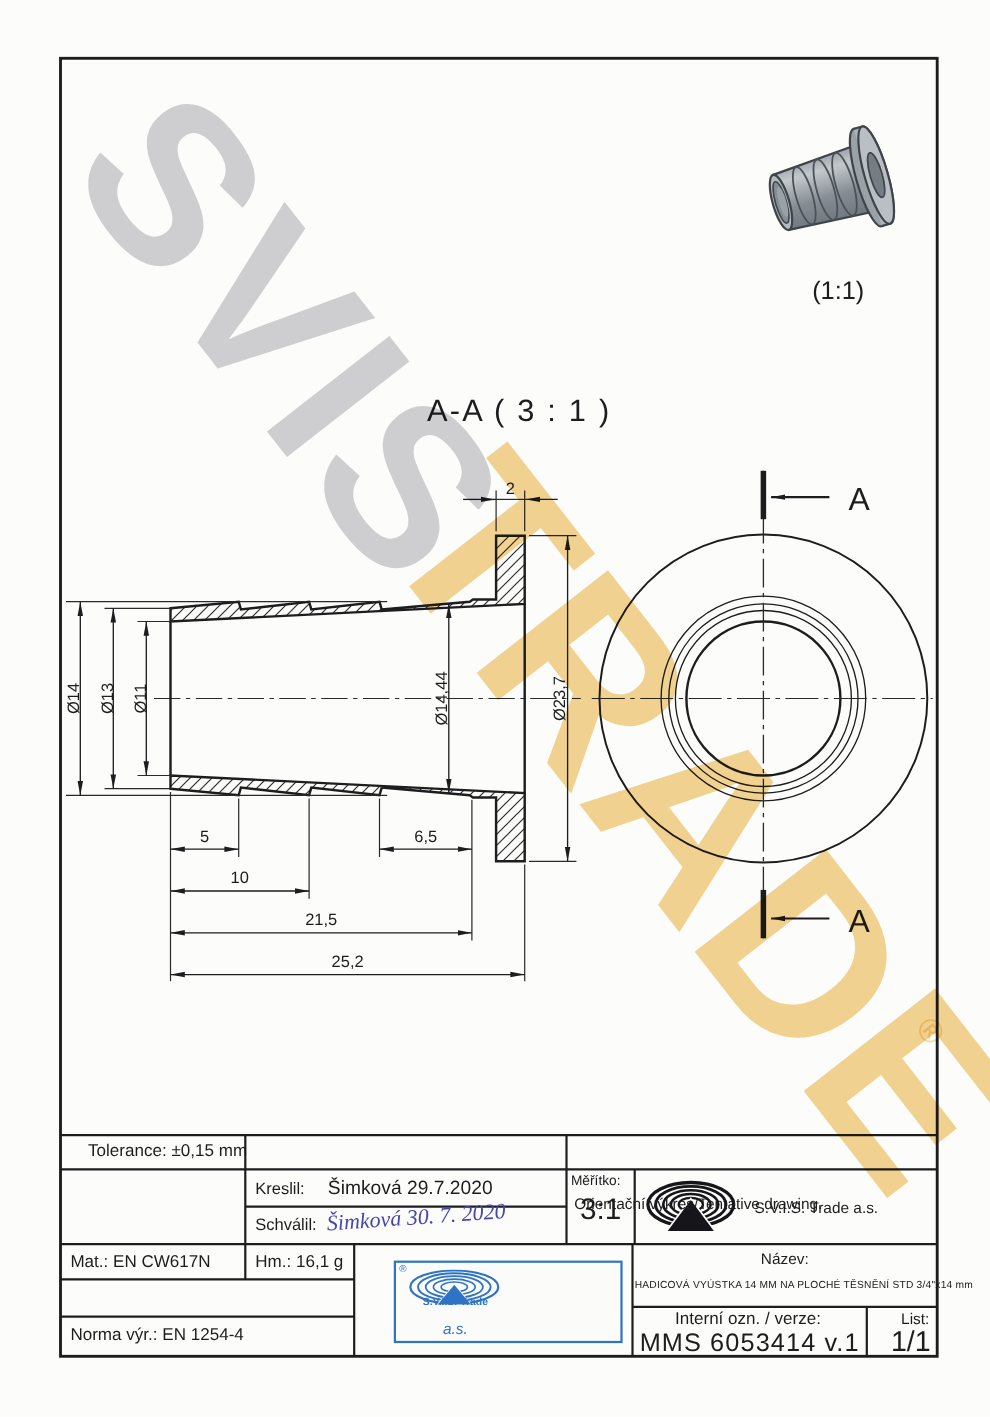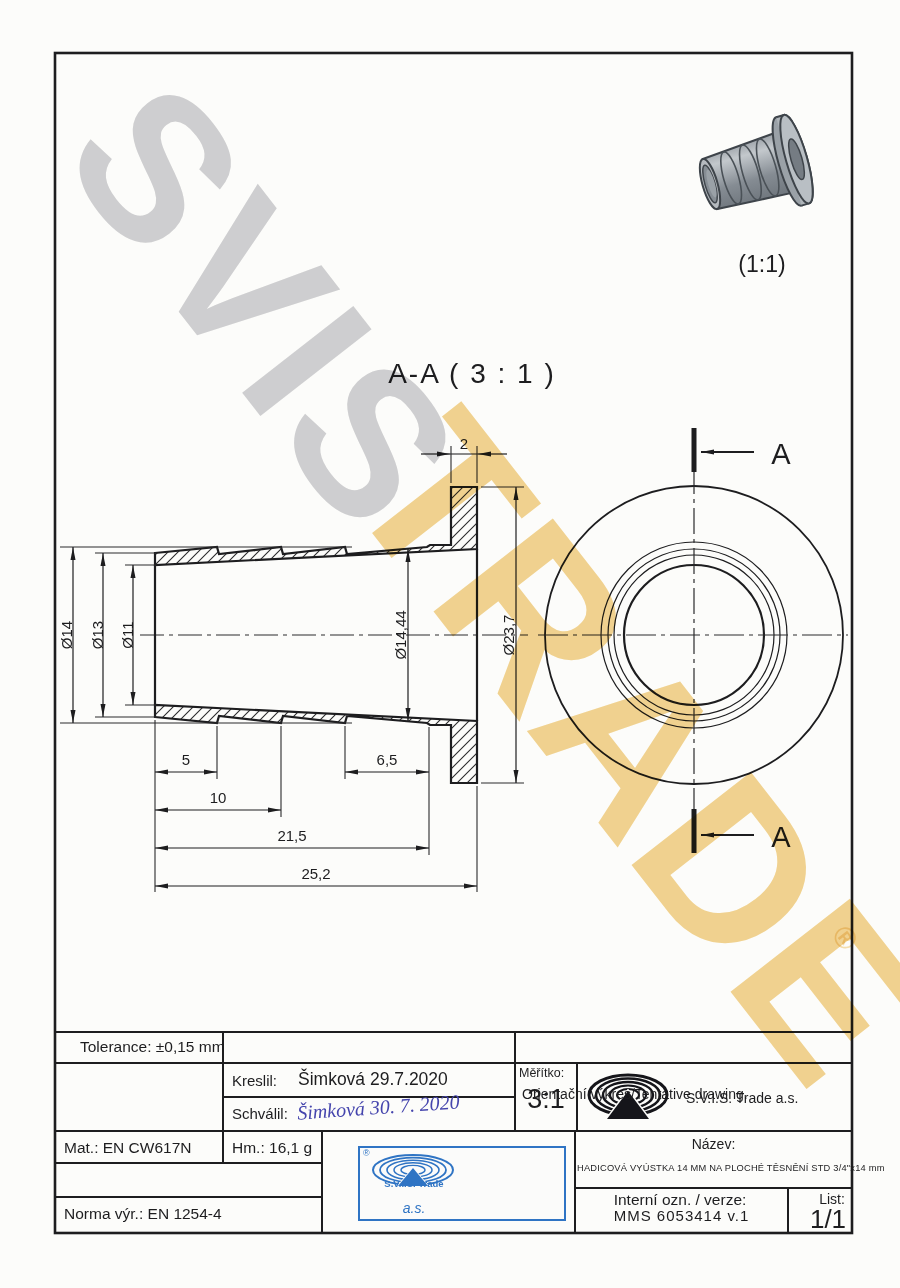--- a/index.html
+++ b/index.html
@@ -25,21 +25,21 @@
   .lbl{font-size:15px;}
   .kresval{font-size:17.5px;text-align:center;}
   .sig{font-family:"Liberation Serif",serif;font-style:italic;font-size:20px;color:#4545ad;transform:rotate(-4deg);}
   .mlabel{font-size:12.5px;}
   .mval{font-size:27px;}
   .company{font-size:14px;}
   .ctr{text-align:center;}
   .nazlbl{font-size:14px;}
   .nazval{font-size:9.3px;letter-spacing:.2px;}
   .intlbl{font-size:15.5px;}
-  .intval{font-size:15px;letter-spacing:1px;}
+  .intval{font-size:23px;letter-spacing:1px;}
   .listlbl{font-size:14px;}
   .listval{font-size:26px;}
 
   
   .stamp{position:absolute;z-index:4;left:358px;top:1146px;width:204px;height:71px;
          border:2px solid #2f74c4;color:#2f74c4;background:rgba(252,252,250,.2);}
   .stamp .reg{position:absolute;left:3px;top:0px;font-size:9px;}
   .stamp .slogo{position:absolute;left:10px;top:6px;}
   .stamp .sc1{position:absolute;left:8px;top:30px;width:92px;text-align:center;
               font-size:9.5px;font-weight:700;}

